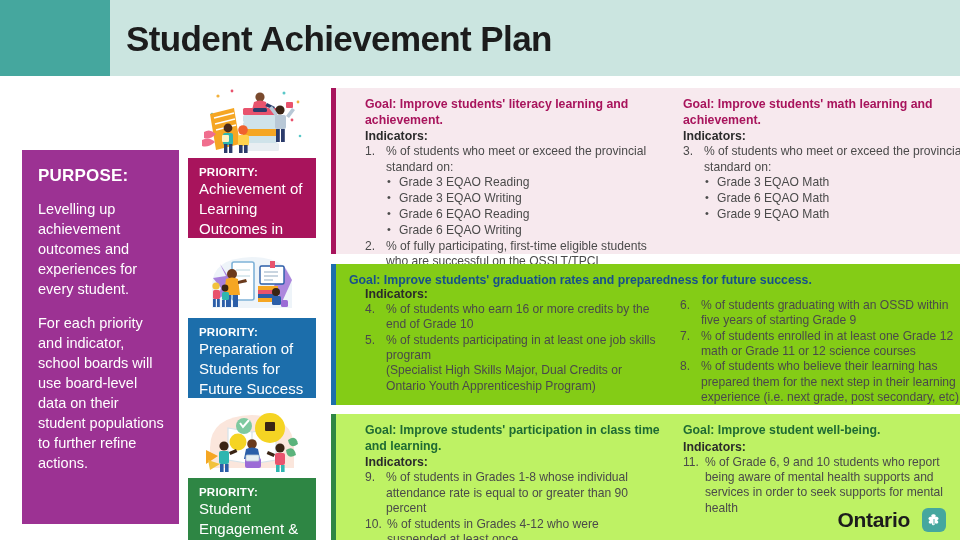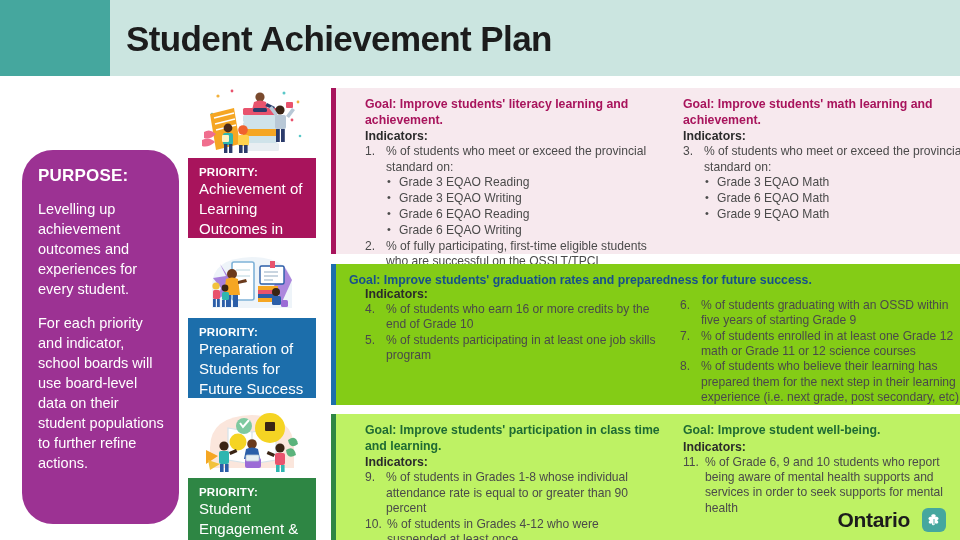--- a/index.html
+++ b/index.html
@@ -31,21 +31,20 @@
     font-size: 35px; font-weight: bold; color: #1c1c1c;
     letter-spacing: -0.6px; padding-left: 16px; line-height: 1;
   }
 
   
   .purpose {
     position: absolute; left: 22px; top: 150px;
     width: 157px; height: 374px;
     background: #9c3293; color: #ffffff;
     padding: 16px 14px 10px 16px;
-    border-radius: 31px;
   }
   .purpose-title {
     font-size: 17px; font-weight: bold; margin-bottom: 13px;
     letter-spacing: 0.2px;
   }
   .purpose-para {
     font-size: 14.5px; line-height: 1.38; margin-bottom: 14px;
   }
   .purpose-para:last-child { margin-bottom: 0; }
 
@@ -393,20 +392,21 @@
       <div class="col col-a">
         <div class="indicators-label">Indicators:</div>
         <ol class="ind">
           <li>
             <span class="num">4.</span>
             <span>% of students who earn 16 or more credits by the end of Grade 10</span>
           </li>
           <li>
             <span class="num">5.</span>
             <span>% of students participating in at least one job skills program</span>
+            <span class="note">(Specialist High Skills Major, Dual Credits or Ontario Youth Apprenticeship Program)</span>
           </li>
         </ol>
       </div>
       <div class="col col-b">
         <ol class="ind">
           <li>
             <span class="num">6.</span>
             <span>% of students graduating with an OSSD within five years of starting Grade 9</span>
           </li>
           <li>

